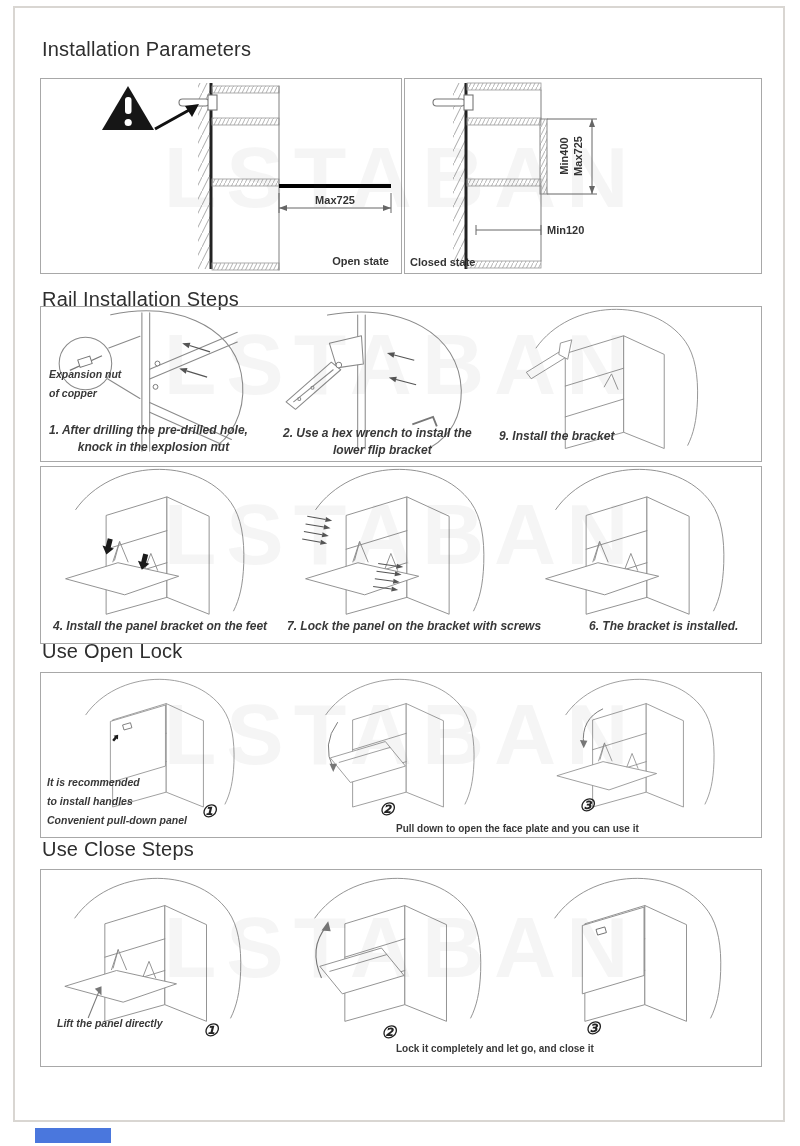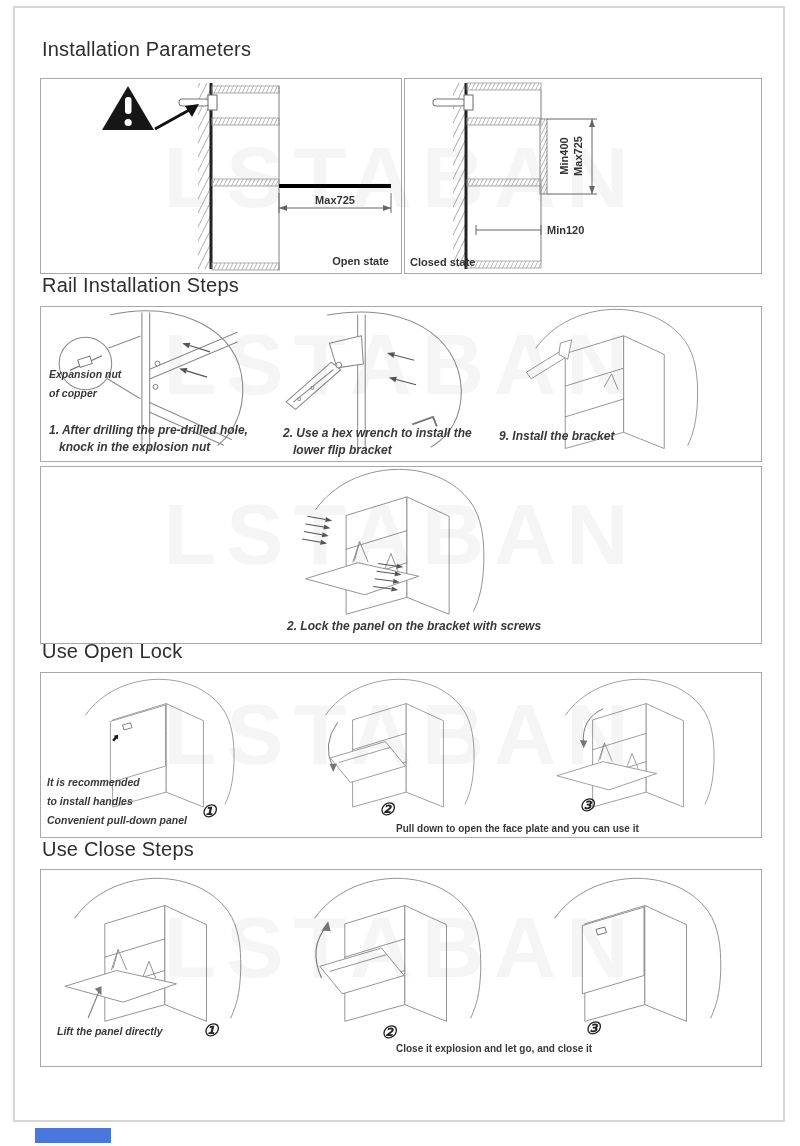--- a/index.html
+++ b/index.html
@@ -3,21 +3,21 @@
 <meta charset="utf-8">
 <style>
   html,body{margin:0;padding:0;background:#fff;}
   body{width:800px;height:1146px;position:relative;font-family:"Liberation Sans",sans-serif;overflow:hidden;}
   .page-border{position:absolute;left:13px;top:6px;width:768px;height:1112px;border:2px solid #d9d6d2;}
   .sect-h{position:absolute;font-size:20px;color:#2e2e2e;font-weight:500;letter-spacing:.2px;white-space:nowrap;}
   .row{position:absolute;}
   .box{position:absolute;border:1px solid #a8a8a8;background:transparent;}
   .cell{position:absolute;top:0;height:100%;font-style:italic;}
   .cap{position:absolute;font-size:12px;font-weight:600;color:#383838;line-height:17px;white-space:nowrap;}
-  .cap .l2{padding-left:10px;display:block;}
+  .cap .l2{padding-left:10px;display:block;text-align:center;}
   .note{position:absolute;font-size:10.5px;font-weight:600;color:#383838;line-height:19px;white-space:nowrap;}
   .warn-text{position:absolute;left:6px;top:52px;width:176px;font-size:10.5px;font-weight:600;color:#2f2f2f;line-height:18px;}
   .state-label{position:absolute;font-size:11px;font-weight:600;color:#333;}
   .num{position:absolute;font-size:17px;color:#222;font-weight:600;}
   .wm{position:absolute;left:50%;transform:translateX(-50%);font-size:86px;font-weight:bold;letter-spacing:10px;color:rgba(70,70,70,0.055);white-space:nowrap;pointer-events:none;z-index:5;}
   .ln{fill:none;stroke:#8a8a8a;stroke-width:1.1;stroke-linejoin:round;stroke-linecap:round;}
   .face{fill:#fff;stroke:#8a8a8a;stroke-width:1.1;stroke-linejoin:round;}
   .dim{stroke:#666;stroke-width:1;}
   .dimtxt{font-family:"Liberation Sans",sans-serif;font-size:11px;font-weight:600;fill:#333;}
   .thk{stroke:#222;stroke-width:3;}
@@ -121,21 +121,21 @@
       <line class="dim" x1="71" y1="146" x2="71" y2="156"></line>
       <line class="dim" x1="136" y1="146" x2="136" y2="156"></line>
       <text class="dimtxt" x="142" y="155" text-anchor="start">Min120</text>
       <rect x="28" y="20" width="32" height="7" rx="3.5" fill="#fff" stroke="#777" stroke-width="1.1"></rect>
       <rect x="59" y="16" width="9" height="15" fill="#fff" stroke="#777" stroke-width="1.1"></rect>
     </svg>
     <span class="state-label" style="left:5px;bottom:5px;">Closed state</span>
   </div>
 </div>
 
-<div class="sect-h" style="left:42px;top:274px;">Rail Installation Steps</div>
+<div class="sect-h" style="left:42px;top:288px;">Rail Installation Steps</div>
 
 <div class="box" style="left:40px;top:306px;width:720px;height:154px;">
   <div class="wm" style="top:8px;">LSTABAN</div>
 
   <div class="cell" style="left:0;width:230px;">
     <svg width="222" height="146" viewBox="0 0 225 150" style="left:4px;top:2px;">
       <path class="ln" d="M 66,6 C 130,-8 190,16 200,66 C 206,96 196,124 176,140"></path>
       <line class="ln" x1="98" y1="4" x2="98" y2="146"></line>
       <line class="ln" x1="106" y1="4" x2="106" y2="146"></line>
       <line class="ln" x1="106" y1="62" x2="196" y2="24"></line>
@@ -200,41 +200,61 @@
     </svg>
     <div class="cap" style="left:16px;bottom:16px;">
       <span>9. Install the bracket</span>
     </div>
   </div>
 </div>
 
 <div class="box" style="left:40px;top:466px;width:720px;height:176px;">
   <div class="wm" style="top:18px;">LSTABAN</div>
 
+  <div class="cell" style="left:0;width:240px;">
+    <svg width="236" height="152" viewBox="0 0 230 180" style="left:2px;top:2px;">
+      <use href="#cab"></use>
+      <use href="#panelO"></use>
+      <use href="#barrow" fill="#1a1a1a" transform="translate(52,82) rotate(14)"></use>
+      <use href="#barrow" fill="#1a1a1a" transform="translate(94,100) rotate(14)"></use>
+    </svg>
+    <div class="cap" style="left:12px;bottom:8px;">
+      <span>4. Install the panel bracket on the feet</span>
+    </div>
+  </div>
 
   <div class="cell" style="left:240px;width:240px;">
     <svg width="236" height="152" viewBox="0 0 230 180" style="left:2px;top:2px;">
       <use href="#cab"></use>
       <use href="#panelO"></use>
       <g>
         <use href="#sarr" transform="translate(4,56) rotate(10)"></use>
         <use href="#sarr" transform="translate(2,65) rotate(10)"></use>
         <use href="#sarr" transform="translate(0,74) rotate(10)"></use>
         <use href="#sarr" transform="translate(-2,83) rotate(10)"></use>
         <use href="#sarr" transform="translate(88,112) rotate(8)"></use>
         <use href="#sarr" transform="translate(86,121) rotate(8)"></use>
         <use href="#sarr" transform="translate(84,130) rotate(8)"></use>
         <use href="#sarr" transform="translate(82,139) rotate(8)"></use>
       </g>
     </svg>
     <div class="cap" style="left:6px;bottom:8px;">
-      <span>2. Lock the panel on the bracket with screws</span>
-    </div>
-  </div>
-
+      <span>7. Lock the panel on the bracket with screws</span>
+    </div>
+  </div>
+
+  <div class="cell" style="left:480px;width:240px;">
+    <svg width="236" height="152" viewBox="0 0 230 180" style="left:2px;top:2px;">
+      <use href="#cab"></use>
+      <use href="#panelO"></use>
+    </svg>
+    <div class="cap" style="left:68px;bottom:8px;">
+      <span>6. The bracket is installed.</span>
+    </div>
+  </div>
 </div>
 
 <div class="sect-h" style="left:42px;top:640px;">Use Open Lock</div>
 
 <div class="box" style="left:40px;top:672px;width:720px;height:164px;">
   <div class="wm" style="top:12px;">LSTABAN</div>
 
   <div class="cell" style="left:0;width:240px;">
     <svg width="210" height="134" viewBox="0 0 230 180" style="left:15px;top:6px;">
       <use href="#cab"></use>
@@ -280,21 +300,21 @@
 <div class="box" style="left:40px;top:869px;width:720px;height:196px;">
   <div class="wm" style="top:28px;">LSTABAN</div>
 
   <div class="cell" style="left:0;width:240px;">
     <svg width="216" height="150" viewBox="0 0 230 180" style="left:10px;top:8px;">
       <use href="#cab"></use>
       <use href="#panelO"></use>
       <line x1="30" y1="168" x2="43" y2="136" stroke="#777" stroke-width="1.3"></line>
       <polygon points="38,133 46,130 46,141" fill="#777"></polygon>
     </svg>
-    <div class="note" style="left:16px;top:144px;margin-top:8px;">
+    <div class="note" style="left:16px;top:144px;">
       <span>Lift the panel directly</span>
     </div>
     <span class="num" style="left:162px;top:150px;">①</span>
   </div>
 
   <div class="cell" style="left:240px;width:240px;">
     <svg width="216" height="150" viewBox="0 0 230 180" style="left:10px;top:8px;">
       <use href="#cab"></use>
       <use href="#doorH"></use>
       <path d="M 22,120 Q 6,84 28,58" fill="none" stroke="#777" stroke-width="1.3"></path>
@@ -306,17 +326,17 @@
   <div class="cell" style="left:480px;width:240px;">
     <svg width="216" height="150" viewBox="0 0 230 180" style="left:10px;top:8px;">
       <use href="#cab"></use>
       <use href="#doorC"></use>
       <rect x="64" y="60" width="11" height="7" fill="#fff" stroke="#666" transform="rotate(-16 70 63)"></rect>
     </svg>
     <span class="num" style="left:64px;top:148px;">③</span>
   </div>
 
   <div class="cap" style="left:355px;top:170px;font-size:10px;">
-    <span>Close it explosion and let go, and close it</span>
+    <span>Lock it completely and let go, and close it</span>
   </div>
 </div>
 
 <div class="footer-bar" style="background: rgb(74, 119, 221);"></div>
 
 </body></html>

